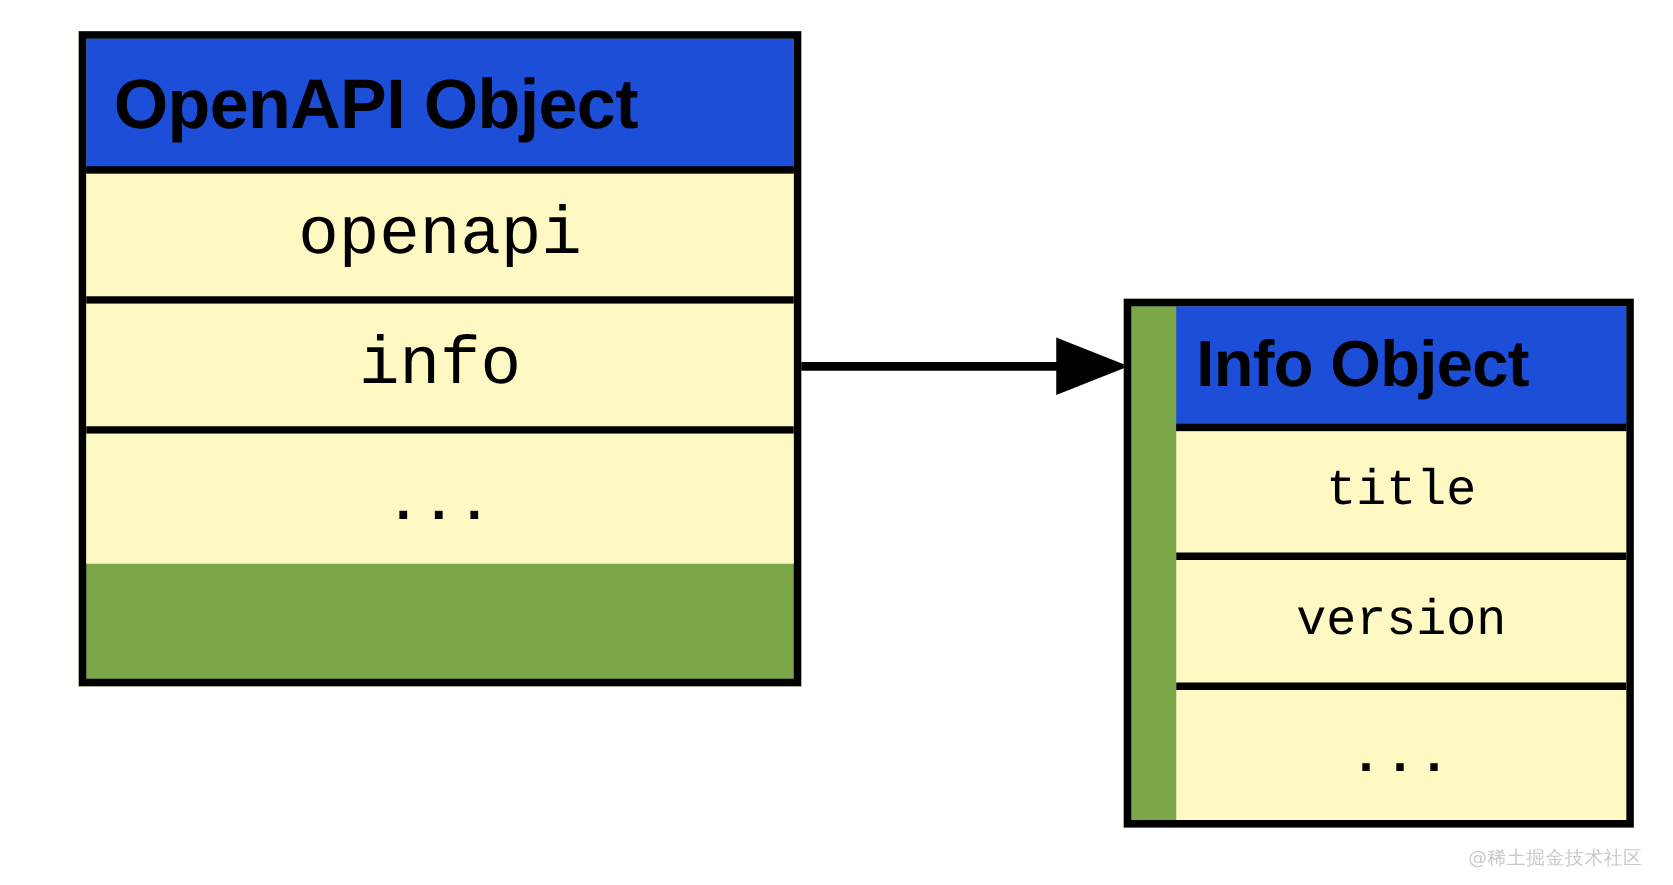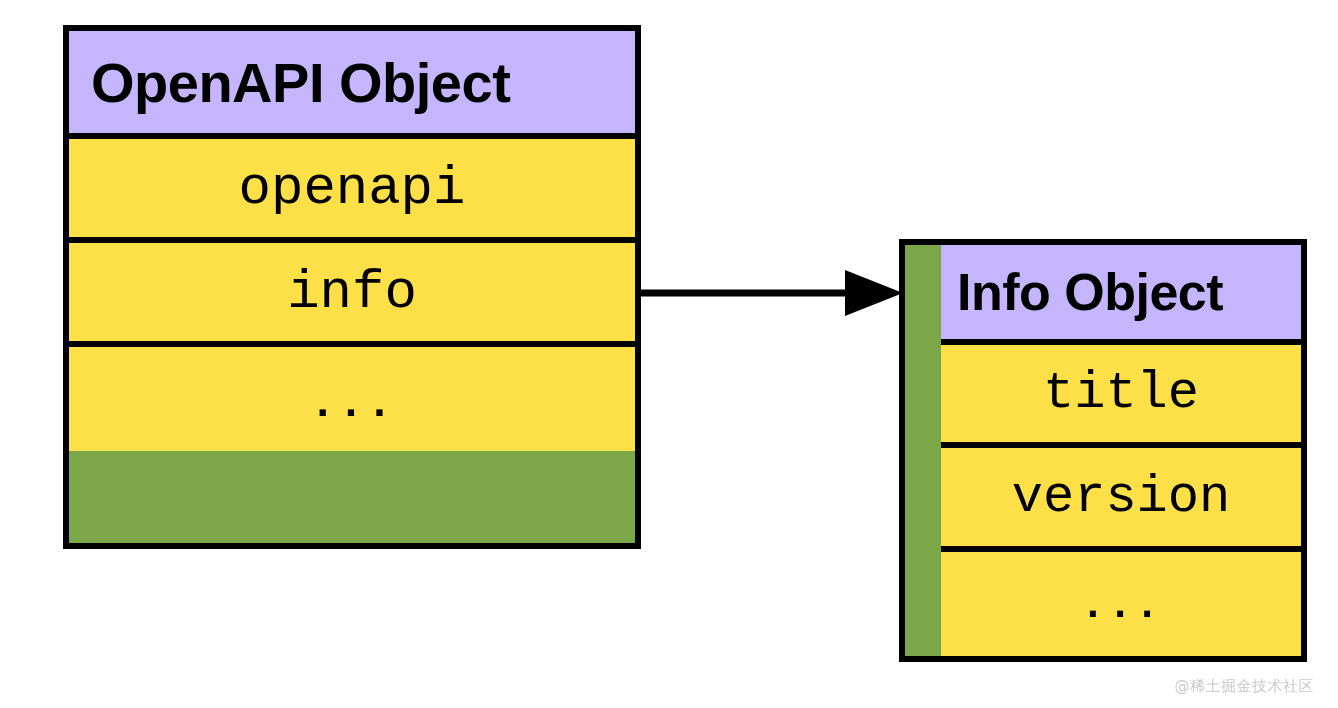--- a/index.html
+++ b/index.html
@@ -23,34 +23,34 @@
   .obj-box {
     position: absolute;
     box-sizing: border-box;
     border: 6px solid #000000;
     background: #7CA748;
     display: flex;
     flex-direction: column;
   }
   .obj-header {
     box-sizing: border-box;
-    background: #c4b5fd;
+    background: #1d4ed8;
     border-bottom: 6px solid #000000;
     display: flex;
     align-items: center;
     color: #000000;
     font-family: "Liberation Sans", sans-serif;
     font-weight: bold;
     letter-spacing: -0.5px;
     white-space: nowrap;
     overflow: hidden;
   }
   .obj-row {
     box-sizing: border-box;
-    background: #fde047;
+    background: #fef9c3;
     border-bottom: 6px solid #000000;
     display: flex;
     align-items: center;
     justify-content: center;
     color: #000000;
     font-family: "Liberation Mono", "DejaVu Sans Mono", monospace;
     white-space: nowrap;
     overflow: hidden;
   }
   .obj-row.last {
@@ -91,21 +91,21 @@
     height: 423px;
     padding-left: 36px;
   }
   #box-info .obj-header {
     height: 101px;
     padding-left: 16px;
     font-size: 52px;
   }
   #box-info .obj-row {
     height: 105px;
-    font-size: 52px;
+    font-size: 40px;
   }
   #box-info .obj-row.ellipsis {
     font-size: 42px;
     padding-bottom: 26px;
   }
 
   
   #connector {
     position: absolute;
     left: 635px;

